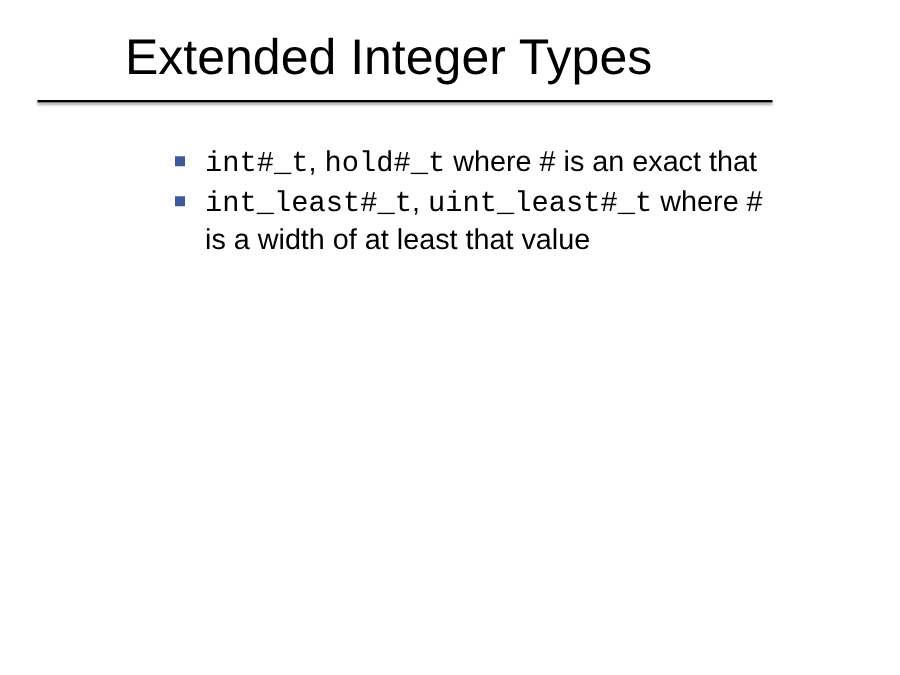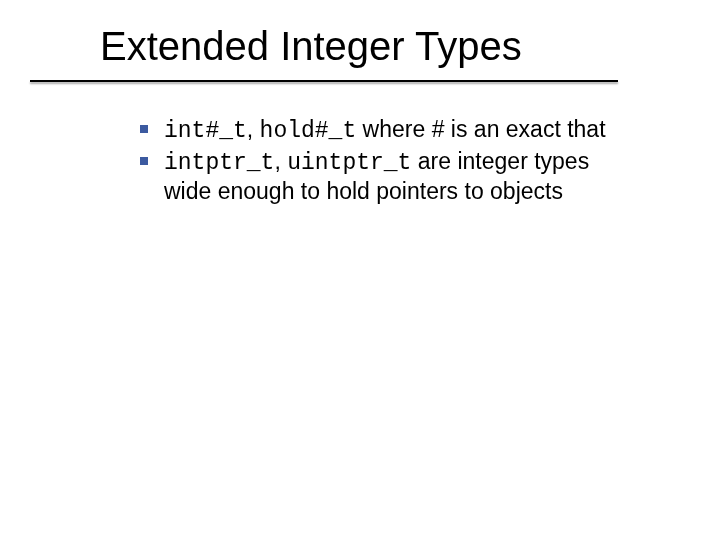--- a/index.html
+++ b/index.html
@@ -84,22 +84,22 @@
   <div class="title-rule"></div>
 
   <div class="body">
 
     <div class="sublist">
 
       <div class="sub">
         <span class="code">int#_t</span><span>, </span><span class="code">hold#_t</span><span> where # is an exact that</span>
       </div>
 
+      <div class="sub">
+        <span class="code">int_least#_t</span><span>, </span><span class="code">uint_least#_t</span><span> where # is a width of at least that value</span>
+      </div>
 
 
-      <div class="sub">
-        <span class="code">intptr_t</span><span>, </span><span class="code">uintptr_t</span><span> are integer types wide enough to hold pointers to objects</span>
-      </div>
 
     </div>
   </div>
 
 </div>
 
 </body></html>

